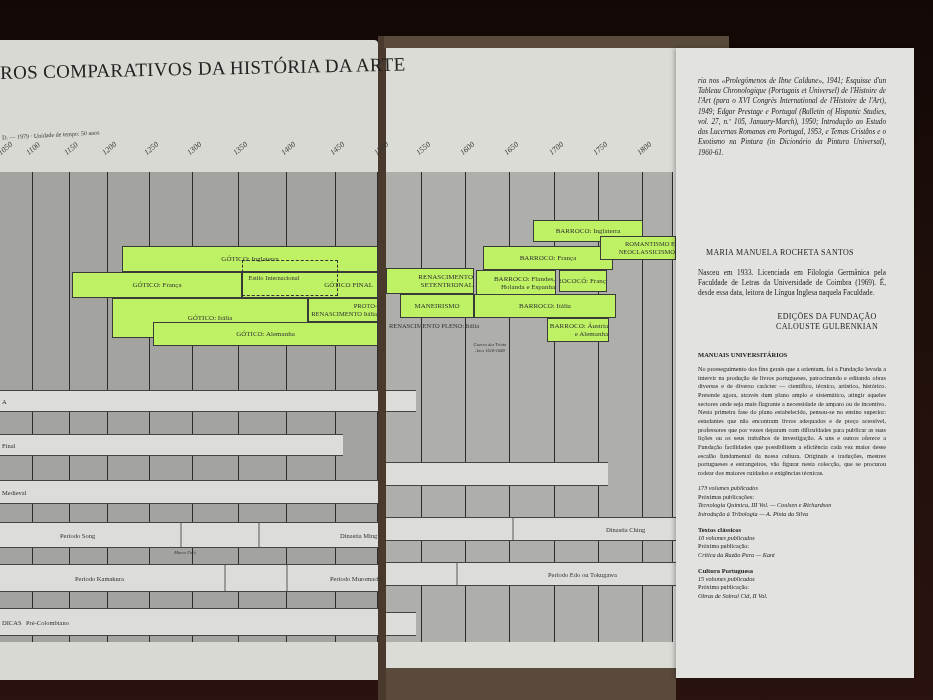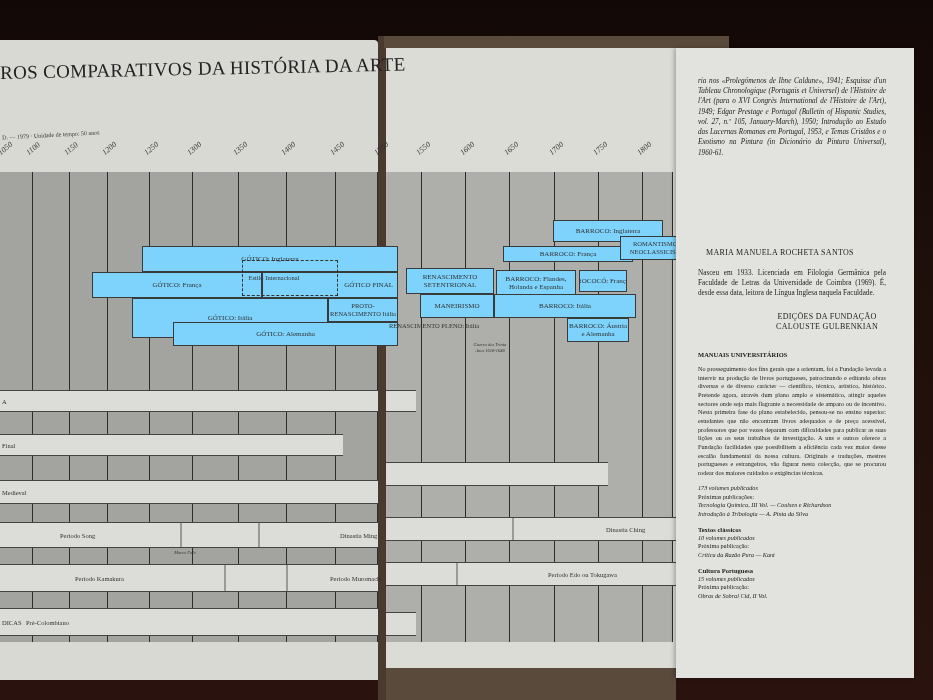--- a/index.html
+++ b/index.html
@@ -10,21 +10,21 @@
   .spine{position:absolute;left:378px;top:36px;width:8px;height:664px;background:#4a3a2e;}
   .cover-edge{position:absolute;left:384px;top:36px;width:345px;height:12px;background:#5a4a3c;}
   .cover-bottom{position:absolute;left:386px;top:668px;width:290px;height:32px;background:#5a4a3c;}
   .flap{position:absolute;left:676px;top:48px;width:238px;height:630px;background:#e2e2de;box-shadow:-2px 0 4px rgba(0,0,0,.25);}
   .title{position:absolute;left:0;top:62px;font-size:19px;letter-spacing:.3px;color:#222;transform:rotate(-1.2deg);transform-origin:left top;}
   .subtitle{position:absolute;left:2px;top:132px;font-size:6px;color:#333;transform:rotate(-3deg);}
   .grid{position:absolute;left:0;top:172px;width:676px;height:470px;}
   .col{position:absolute;top:0;height:100%;background:#a3a39f;border-right:1.5px solid #2c2c2c;box-sizing:border-box;}
   .col.r{background:#aeaeaa;}
   .tick{position:absolute;top:-24px;font-size:8px;font-style:italic;color:#333;transform:rotate(-40deg);transform-origin:left bottom;white-space:nowrap;}
-  .bar{position:absolute;background:#7dd3fc;border:1px solid #3a3a3a;box-sizing:border-box;font-size:7px;color:#333;display:flex;align-items:center;justify-content:center;text-align:center;line-height:1.2;white-space:nowrap;overflow:hidden;margin-left:20px;}
+  .bar{position:absolute;background:#bef264;border:1px solid #3a3a3a;box-sizing:border-box;font-size:7px;color:#333;display:flex;align-items:center;justify-content:center;text-align:right;line-height:1.2;white-space:nowrap;overflow:hidden;}
   .band{position:absolute;left:0;background:#dcdcd8;border-top:1px solid #444;border-bottom:1px solid #444;box-sizing:border-box;font-size:6.5px;color:#333;}
   .band .lbl{position:absolute;top:50%;transform:translateY(-50%);white-space:nowrap;}
   .divider{position:absolute;top:0;bottom:0;width:2px;background:#9a9a96;}
   .dashed{position:absolute;border:1.2px dashed #333;box-sizing:border-box;}
   .note{position:absolute;font-size:4.5px;font-style:italic;color:#333;text-align:center;line-height:1.3;}
   .flap-text{position:absolute;left:22px;width:188px;color:#222;font-size:7.2px;line-height:1.42;text-align:justify;}
   .flap-text i{font-style:italic;}
   .heading-caps{position:absolute;font-size:8px;letter-spacing:.3px;color:#222;}
   .sec-head{font-weight:bold;font-size:6.5px;margin-top:6px;}
   .small{font-size:5.5px;line-height:1.55;}
@@ -84,21 +84,21 @@
   <div class="dashed" style="left:242px;top:88px;width:96px;height:36px"></div>
   <div class="note" style="left:244px;top:102px;width:60px;font-size:6.5px;font-style:normal">Estilo Internacional</div>
   <div class="bar" style="left:112px;top:126px;width:196px;height:40px">GÓTICO: Itália</div>
   <div class="bar" style="left:308px;top:126px;width:70px;height:24px;white-space:normal;font-size:6.5px">PROTO-RENASCIMENTO Itália</div>
   <div class="bar" style="left:153px;top:150px;width:225px;height:24px">GÓTICO: Alemanha</div>
 
   <div class="bar" style="left:386px;top:96px;width:88px;height:26px;white-space:normal">RENASCIMENTO SETENTRIONAL</div>
   <div class="bar" style="left:400px;top:122px;width:74px;height:24px">MANEIRISMO</div>
   <div class="note" style="left:384px;top:150px;width:100px;font-size:6.5px;font-style:normal">RENASCIMENTO PLENO: Itália</div>
   <div class="bar" style="left:533px;top:48px;width:110px;height:22px">BARROCO: Inglaterra</div>
-  <div class="bar" style="left:483px;top:74px;width:130px;height:16px">BARROCO: França</div>
+  <div class="bar" style="left:483px;top:74px;width:130px;height:24px">BARROCO: França</div>
   <div class="bar" style="left:476px;top:98px;width:80px;height:26px;white-space:normal">BARROCO: Flandes, Holanda e Espanha</div>
   <div class="bar" style="left:474px;top:122px;width:142px;height:24px">BARROCO: Itália</div>
   <div class="bar" style="left:559px;top:98px;width:48px;height:22px">ROCOCÓ: França</div>
   <div class="bar" style="left:600px;top:64px;width:76px;height:24px;white-space:normal;font-size:6.5px">ROMANTISMO E NEOCLASSICISMO</div>
   <div class="bar" style="left:547px;top:146px;width:62px;height:24px;white-space:normal">BARROCO: Áustria e Alemanha</div>
   <div class="note" style="left:470px;top:170px;width:40px">Guerra dos Trinta Anos 1618-1648</div>
 
   <div class="band" style="top:218px;width:378px;height:22px">
     <span class="lbl" style="left:2px">A</span>
   </div>

